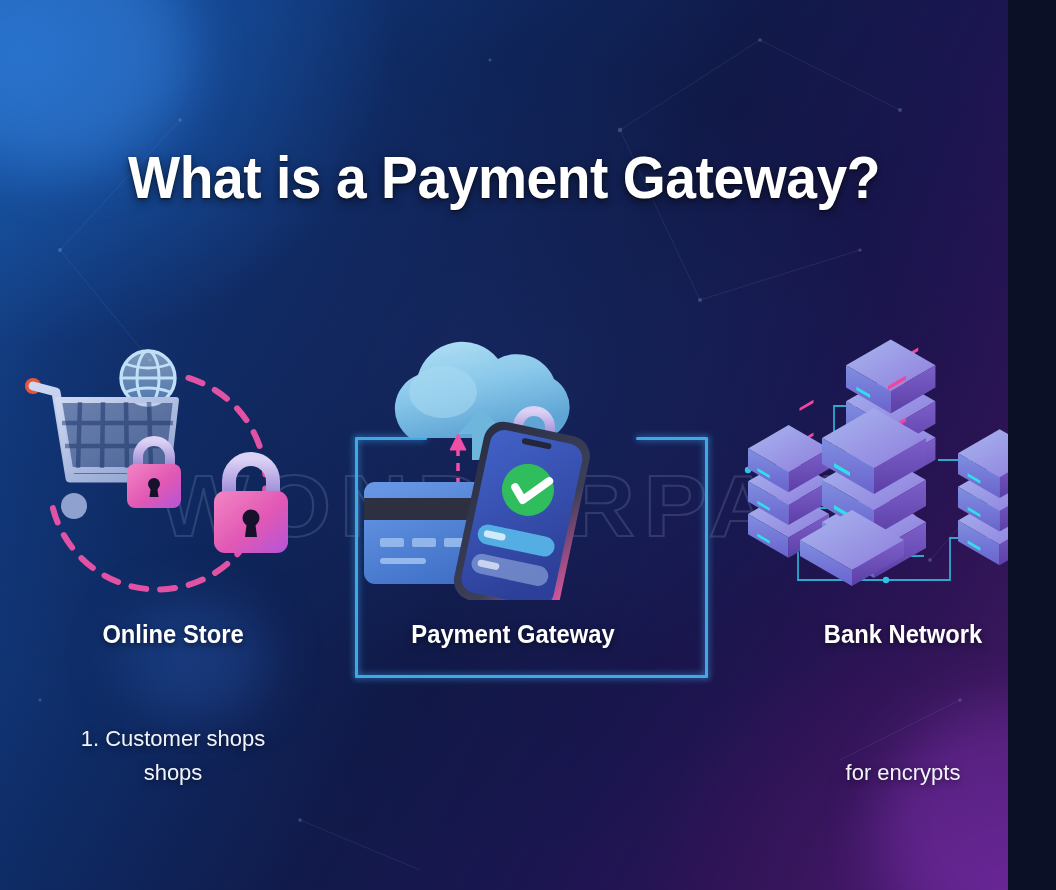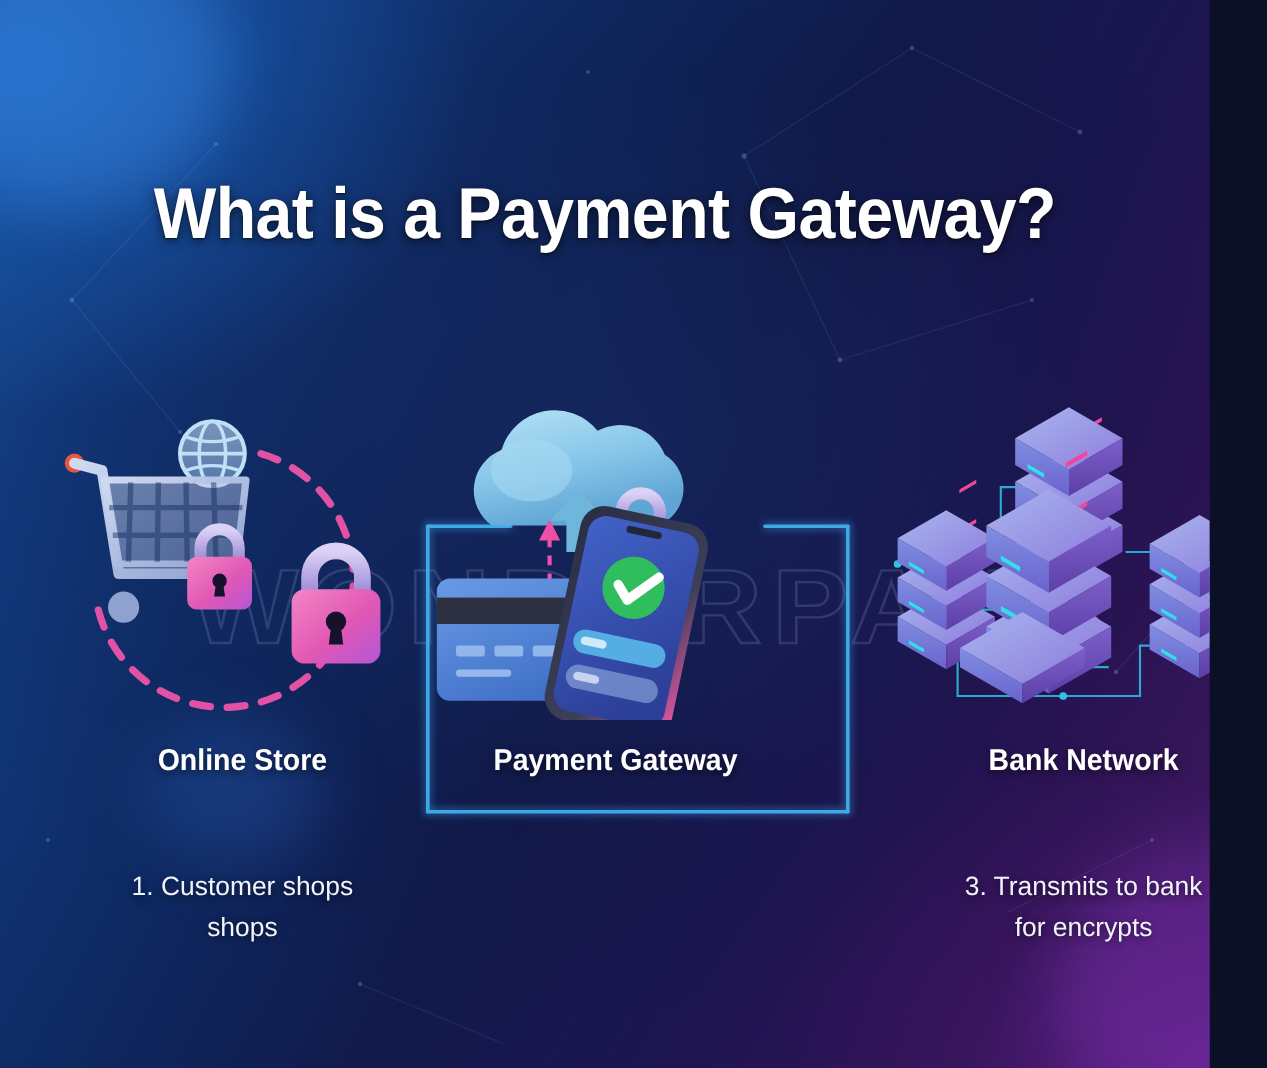--- a/index.html
+++ b/index.html
@@ -72,21 +72,21 @@
     white-space: nowrap;
   }
 
   
   .col {
     position: absolute;
     top: 330px;
     width: 330px;
     text-align: center;
   }
-  #col-store   { left: 37px; text-decoration: underline; }
+  #col-store   { left: 8px; text-decoration: underline; }
   #col-gateway { left: 348px; }
   #col-bank    { left: 738px; }
 
   .art {
     position: relative;
     height: 270px;
     width: 330px;
   }
   .col-label {
     position: absolute;
@@ -481,18 +481,18 @@
 
         <g transform="translate(62,188)">
           <path d="M0,22 L52,-8 L104,22 L52,52 Z" fill="url(#srvTop)"></path>
           <path d="M0,22 L52,52 L52,68 L0,38 Z" fill="url(#srvLeft)"></path>
           <path d="M104,22 L52,52 L52,68 L104,38 Z" fill="url(#srvRight)"></path>
         </g>
       </svg>
     </div>
     <div class="col-label">Bank Network</div>
     <div class="col-caption">
-      <span>3. Transmits to bank</span><br>
+      <br>
       <span>for encrypts</span>
     </div>
   </div>
 
 </div>
 
 </body></html>

